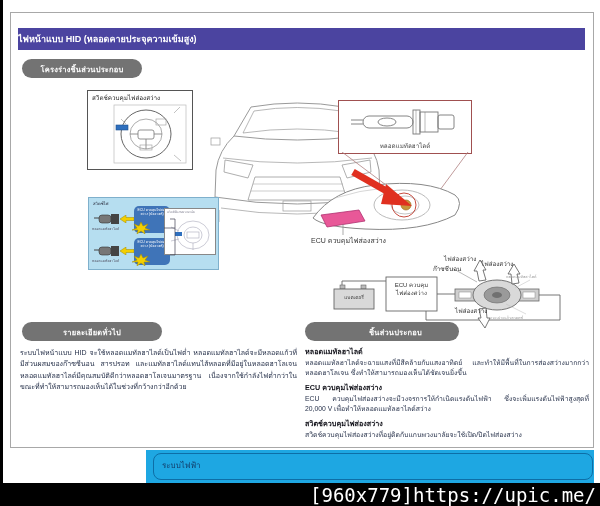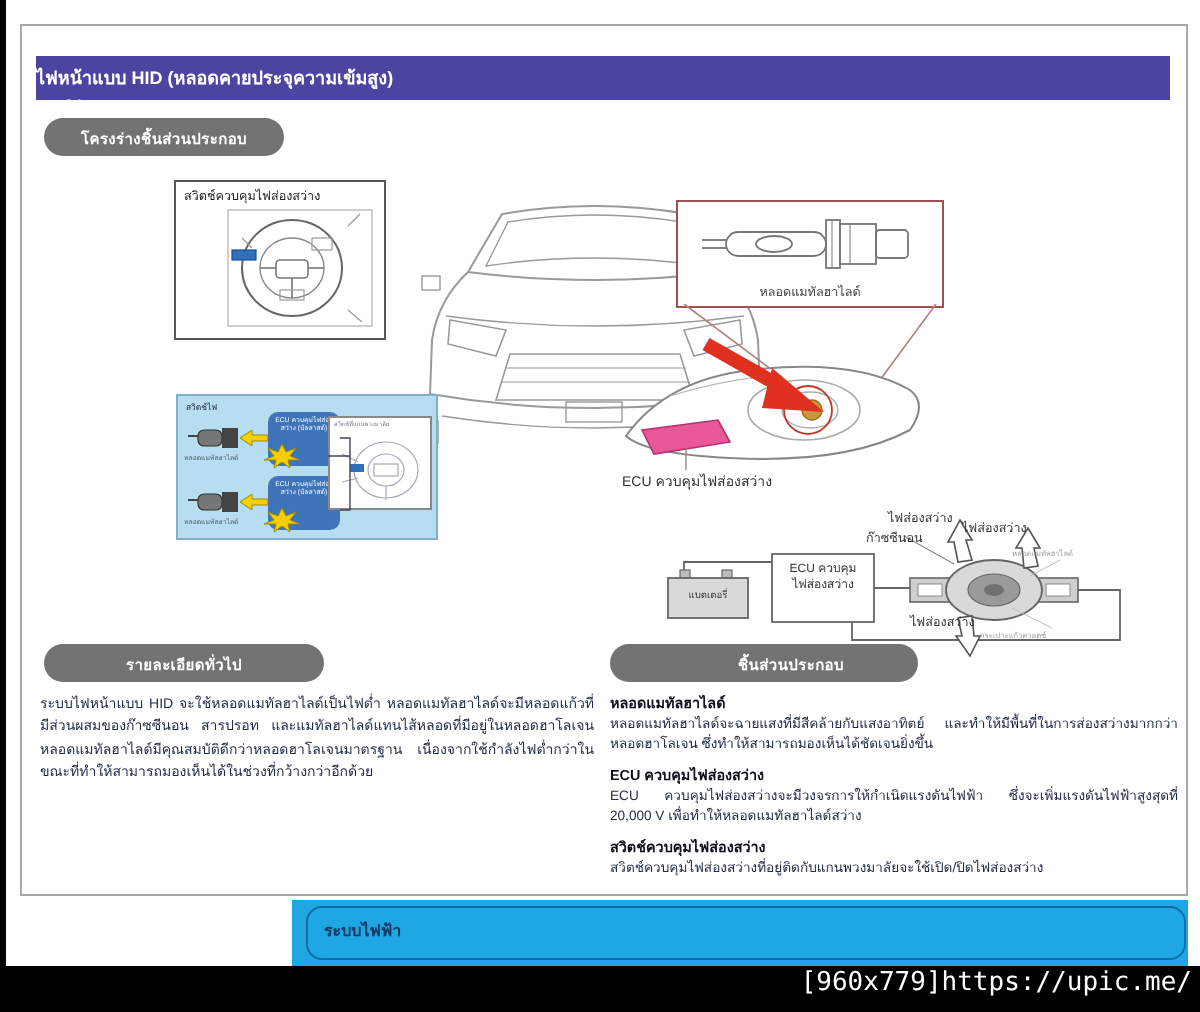--- a/index.html
+++ b/index.html
@@ -37,23 +37,23 @@
   .schtiny{font-size:3.8px;color:#999;}
   .bat-label{left:334px;top:293px;width:40px;text-align:center;font-size:4.8px;color:#333;}
   .ecu-box-label{left:386px;top:281px;width:51px;text-align:center;font-size:6px;line-height:8px;color:#333;}
   
   .body-text{font-size:7px;line-height:11.3px;color:#1f2a44;text-align:justify;}
   .comp-title{font-size:7.2px;font-weight:bold;color:#101018;margin:0 0 1px 0;}
   .comp-body{font-size:6.8px;line-height:9.6px;color:#1f2a44;margin:0 0 5px 0;text-align:justify;}
   
   .footer-tab{left:146px;top:450px;width:448px;height:33px;background:#1ea7e2;}
   .footer-inner{position:absolute;left:7px;top:3px;right:1px;bottom:3px;border:1px solid #0d6ea6;border-radius:8px;}
-  .footer-label{position:absolute;left:16px;top:9px;font-size:8px;font-weight:bold;color:#123a66;}
+  .footer-label{position:absolute;left:16px;top:9px;font-size:8px;font-weight:normal;color:#123a66;}
   .watermark{left:0;top:484px;width:596px;text-align:right;color:#fff;
-             font-family:"DejaVu Sans Mono",monospace;font-size:13px;}
+             font-family:"DejaVu Sans Mono",monospace;font-size:19px;}
   svg{display:block;}
 </style>
 </head>
 <body>
 
 <div class="abs edge-left"></div>
 
 <div class="abs page"></div>
 
 <div class="abs header-bar">

